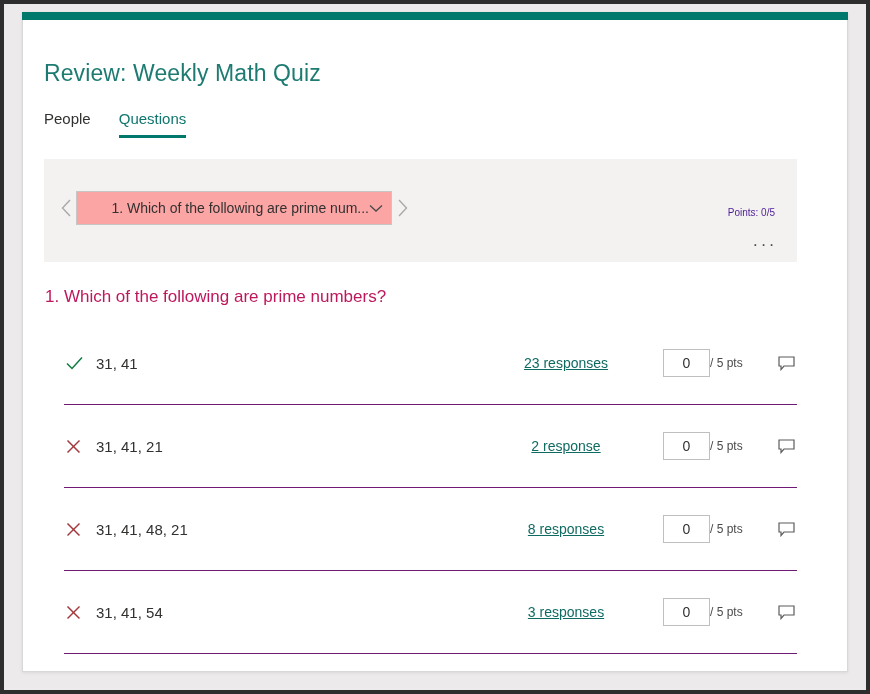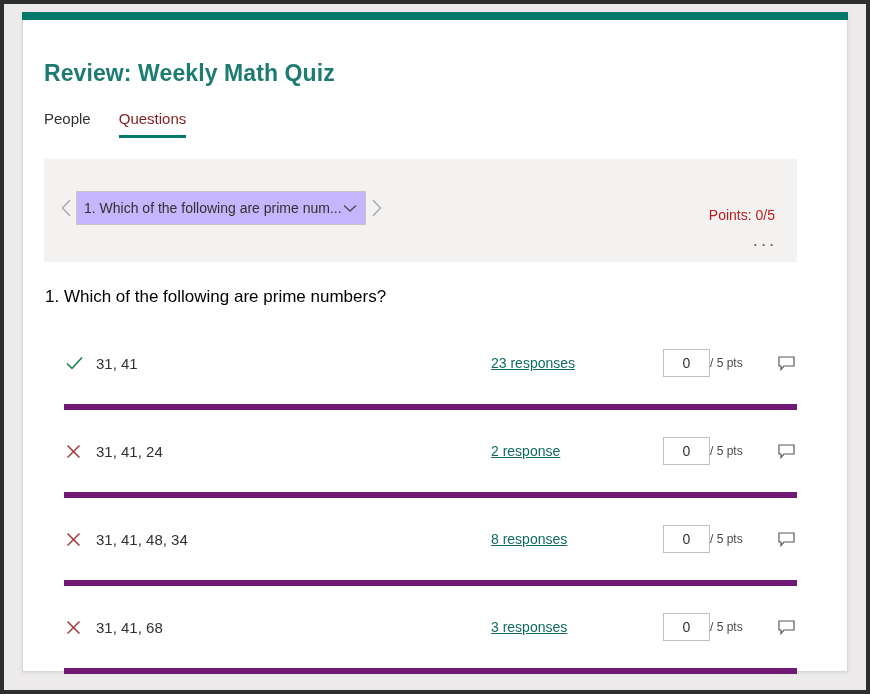--- a/index.html
+++ b/index.html
@@ -61,40 +61,39 @@
   }
 
   #page-title {
     position: absolute;
     left: 40px;
     top: 48px;
     font-size: 23px;
     color: #1d7b72;
     letter-spacing: .1px;
     white-space: nowrap;
-    font-weight: bold;
   }
 
   
   #tabs {
     position: absolute;
     left: 40px;
     top: 98px;
     display: flex;
     gap: 28px;
   }
   .tab {
     position: relative;
     font-size: 15px;
     padding-bottom: 11px;
     cursor: pointer;
     white-space: nowrap;
   }
   .tab.inactive { color: #323130; }
-  .tab.active { color: #7f1d1d; }
+  .tab.active { color: #0f766e; }
   .tab.active::after {
     content: "";
     position: absolute;
     left: 0; right: 0;
     bottom: 0;
     height: 3px;
     background: #00786b;
   }
 
   
@@ -117,80 +116,81 @@
     width: 20px;
     height: 34px;
     display: flex;
     align-items: center;
     justify-content: center;
     color: #a9a9a9;
     cursor: pointer;
   }
   .nav-chevron svg { display: block; }
   #question-select {
-    width: 290px;
+    width: 316px;
     height: 34px;
-    background: #c4b5fd;
+    background: #fca5a5;
     border: 1px solid #c8c6c4;
     box-sizing: border-box;
     display: flex;
     align-items: center;
     padding: 0 8px 0 7px;
     cursor: pointer;
+    text-align: right;
   }
   #question-select-label {
     flex: 1;
     font-size: 14px;
     color: #323130;
     white-space: nowrap;
     overflow: hidden;
     text-overflow: ellipsis;
   }
   #select-chevron { color: #4a4a4a; display: flex; align-items: center; }
 
   #points-label {
     position: absolute;
     right: 22px;
     top: 48px;
-    font-size: 14px;
-    color: #b91c1c;
+    font-size: 10px;
+    color: #4c1d95;
     white-space: nowrap;
   }
   #more-options {
     position: absolute;
     right: 20px;
     top: 77px;
     font-size: 17px;
     letter-spacing: 2.5px;
     color: #4a4a4a;
     cursor: pointer;
     line-height: 1;
   }
 
   
   #question-text {
     position: absolute;
     left: 41px;
     top: 275px;
     font-size: 17px;
-    color: #000000;
+    color: #be185d;
     white-space: nowrap;
   }
 
   
   #answers {
     position: absolute;
     left: 60px;
     top: 310px;
     width: 733px;
   }
   .answer-row {
     position: relative;
     height: 82px;
-    border-bottom: 6px solid #701a75;
+    border-bottom: 1px solid #701a75;
     display: flex;
     align-items: center;
   }
   .mark-icon {
     width: 30px;
     display: flex;
     align-items: center;
     justify-content: flex-start;
     padding-left: 2px;
   }
@@ -206,21 +206,21 @@
     height: 82px;
     display: flex;
     align-items: center;
   }
   .responses-link {
     font-size: 14px;
     color: #0f6b61;
     text-decoration: underline;
     cursor: pointer;
     white-space: nowrap;
-    text-align: left;
+    text-align: center;
     width: 150px;
   }
   .score-box {
     width: 47px;
     height: 28px;
     margin-left: 22px;
     border: 1px solid #bfbfbf;
     box-sizing: border-box;
     background: #ffffff;
     text-align: center;
@@ -316,61 +316,61 @@
           </div>
         </div>
 
         <div class="answer-row">
           <div class="mark-icon">
             <svg width="15" height="15" viewBox="0 0 15 15" aria-hidden="true">
               <line x1="1.5" y1="1.5" x2="13.5" y2="13.5" stroke="#a4373a" stroke-width="1.5"></line>
               <line x1="13.5" y1="1.5" x2="1.5" y2="13.5" stroke="#a4373a" stroke-width="1.5"></line>
             </svg>
           </div>
-          <div class="answer-label">31, 41, 24</div>
+          <div class="answer-label">31, 41, 21</div>
           <div class="row-right">
             <div class="responses-link">2 response</div>
             <input class="score-box" type="text" value="0" style="">
             <div class="pts-label">/ 5 pts</div>
             <div class="comment-icon">
               <svg width="17" height="15" viewBox="0 0 17 15" aria-hidden="true">
                 <path d="M1,1 H16 V10 H6 L3,13.5 V10 H1 Z" fill="none" stroke="#5b5b5b" stroke-width="1.2" stroke-linejoin="miter"></path>
               </svg>
             </div>
           </div>
         </div>
 
         <div class="answer-row">
           <div class="mark-icon">
             <svg width="15" height="15" viewBox="0 0 15 15" aria-hidden="true">
               <line x1="1.5" y1="1.5" x2="13.5" y2="13.5" stroke="#a4373a" stroke-width="1.5"></line>
               <line x1="13.5" y1="1.5" x2="1.5" y2="13.5" stroke="#a4373a" stroke-width="1.5"></line>
             </svg>
           </div>
-          <div class="answer-label">31, 41, 48, 34</div>
+          <div class="answer-label">31, 41, 48, 21</div>
           <div class="row-right">
             <div class="responses-link">8 responses</div>
             <input class="score-box" type="text" value="0" style="">
             <div class="pts-label">/ 5 pts</div>
             <div class="comment-icon">
               <svg width="17" height="15" viewBox="0 0 17 15" aria-hidden="true">
                 <path d="M1,1 H16 V10 H6 L3,13.5 V10 H1 Z" fill="none" stroke="#5b5b5b" stroke-width="1.2" stroke-linejoin="miter"></path>
               </svg>
             </div>
           </div>
         </div>
 
         <div class="answer-row">
           <div class="mark-icon">
             <svg width="15" height="15" viewBox="0 0 15 15" aria-hidden="true">
               <line x1="1.5" y1="1.5" x2="13.5" y2="13.5" stroke="#a4373a" stroke-width="1.5"></line>
               <line x1="13.5" y1="1.5" x2="1.5" y2="13.5" stroke="#a4373a" stroke-width="1.5"></line>
             </svg>
           </div>
-          <div class="answer-label">31, 41, 68</div>
+          <div class="answer-label">31, 41, 54</div>
           <div class="row-right">
             <div class="responses-link">3 responses</div>
             <input class="score-box" type="text" value="0" style="">
             <div class="pts-label">/ 5 pts</div>
             <div class="comment-icon">
               <svg width="17" height="15" viewBox="0 0 17 15" aria-hidden="true">
                 <path d="M1,1 H16 V10 H6 L3,13.5 V10 H1 Z" fill="none" stroke="#5b5b5b" stroke-width="1.2" stroke-linejoin="miter"></path>
               </svg>
             </div>
           </div>

